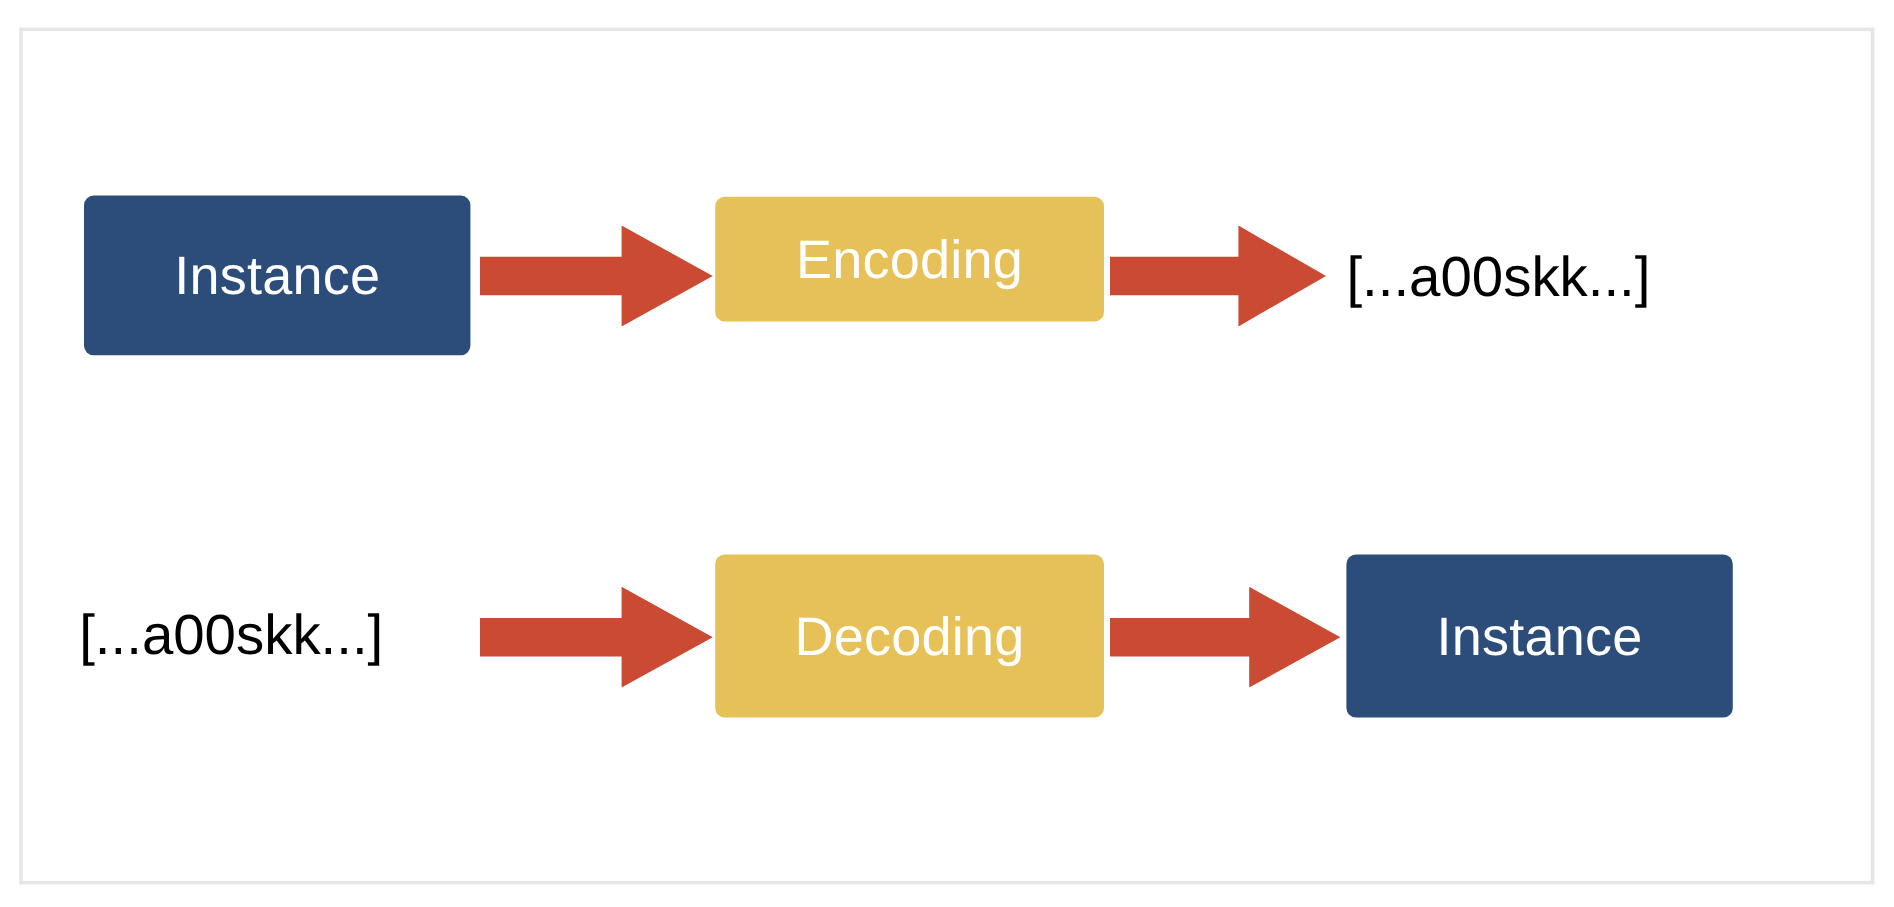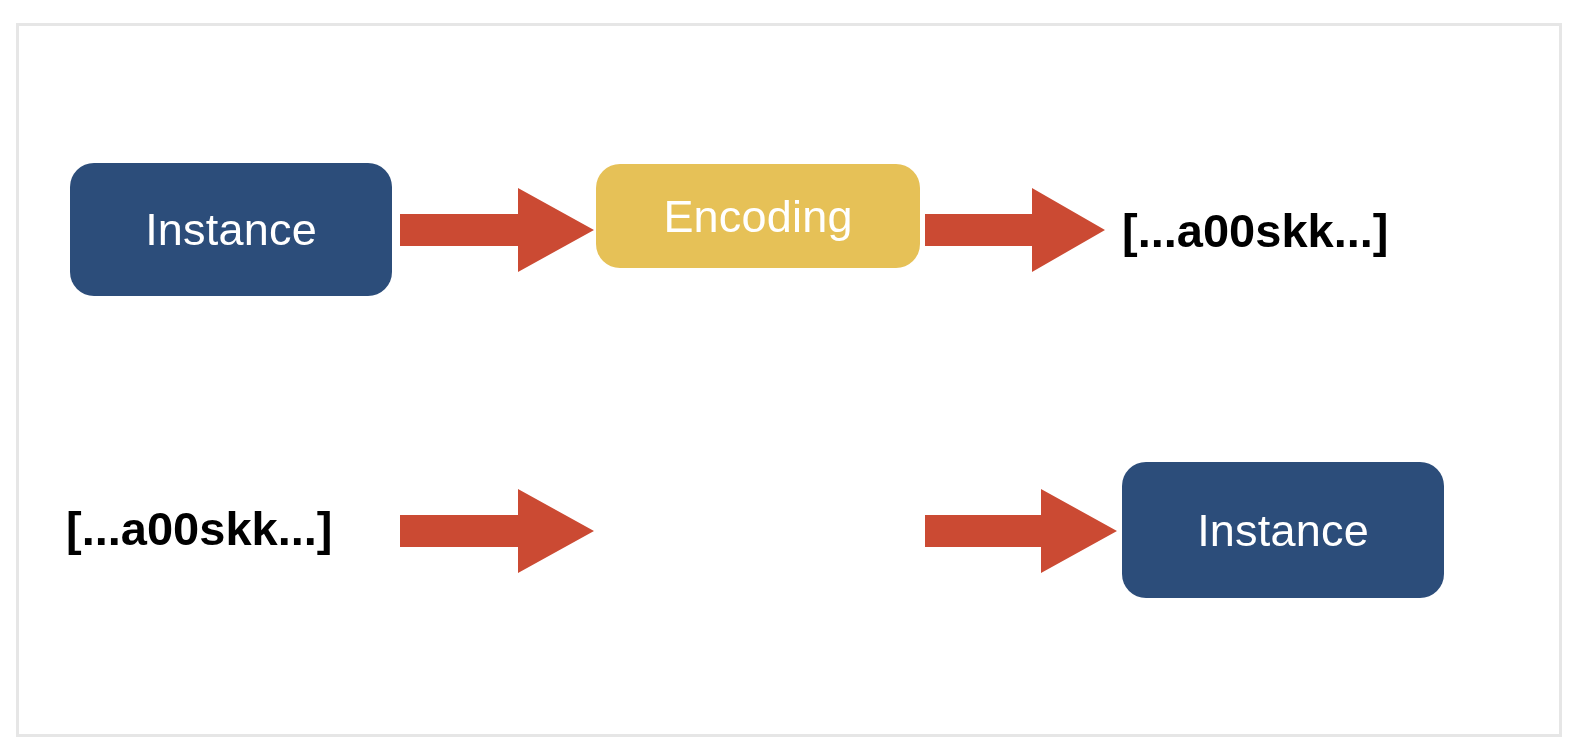--- a/index.html
+++ b/index.html
@@ -30,42 +30,42 @@
     height: 714px;
     box-sizing: border-box;
     border: 3px solid #e6e6e6;
     background: #ffffff;
   }
 
   
   .node {
     position: absolute;
     box-sizing: border-box;
-    border-radius: 24px;
+    border-radius: 8px;
     display: flex;
     align-items: center;
     justify-content: center;
     color: #ffffff;
     font-size: 45px;
     font-weight: 400;
     letter-spacing: 0.2px;
     line-height: 1;
     white-space: nowrap;
   }
   .node.instance { background: #2c4d7a; }
   .node.stage    { background: #e6c157; }
 
   
   .payload {
     position: absolute;
     display: flex;
     align-items: center;
     color: #000000;
     font-size: 47px;
-    font-weight: bold;
+    font-weight: normal;
     line-height: 1;
     white-space: nowrap;
   }
 
   
   .arrow {
     position: absolute;
     display: block;
   }
 </style>
@@ -97,20 +97,23 @@
   </div>
 
   <div class="payload" style="left:66px; top:494px; height:68px;">
     <span>[...a00skk...]</span>
   </div>
 
   <svg class="arrow" style="left:400px; top:489px; width:194px; height:84px;" viewBox="0 0 194 84">
     <polygon points="0,26 118,26 118,0 194,42 118,84 118,58 0,58" fill="#cb4a33"></polygon>
   </svg>
 
+  <div class="node stage" style="left:596px; top:462px; width:324px; height:136px;">
+    <span>Decoding</span>
+  </div>
 
   <svg class="arrow" style="left:925px; top:489px; width:192px; height:84px;" viewBox="0 0 192 84">
     <polygon points="0,26 116,26 116,0 192,42 116,84 116,58 0,58" fill="#cb4a33"></polygon>
   </svg>
 
   <div class="node instance" style="left:1122px; top:462px; width:322px; height:136px;">
     <span>Instance</span>
   </div>
 
 </div>

